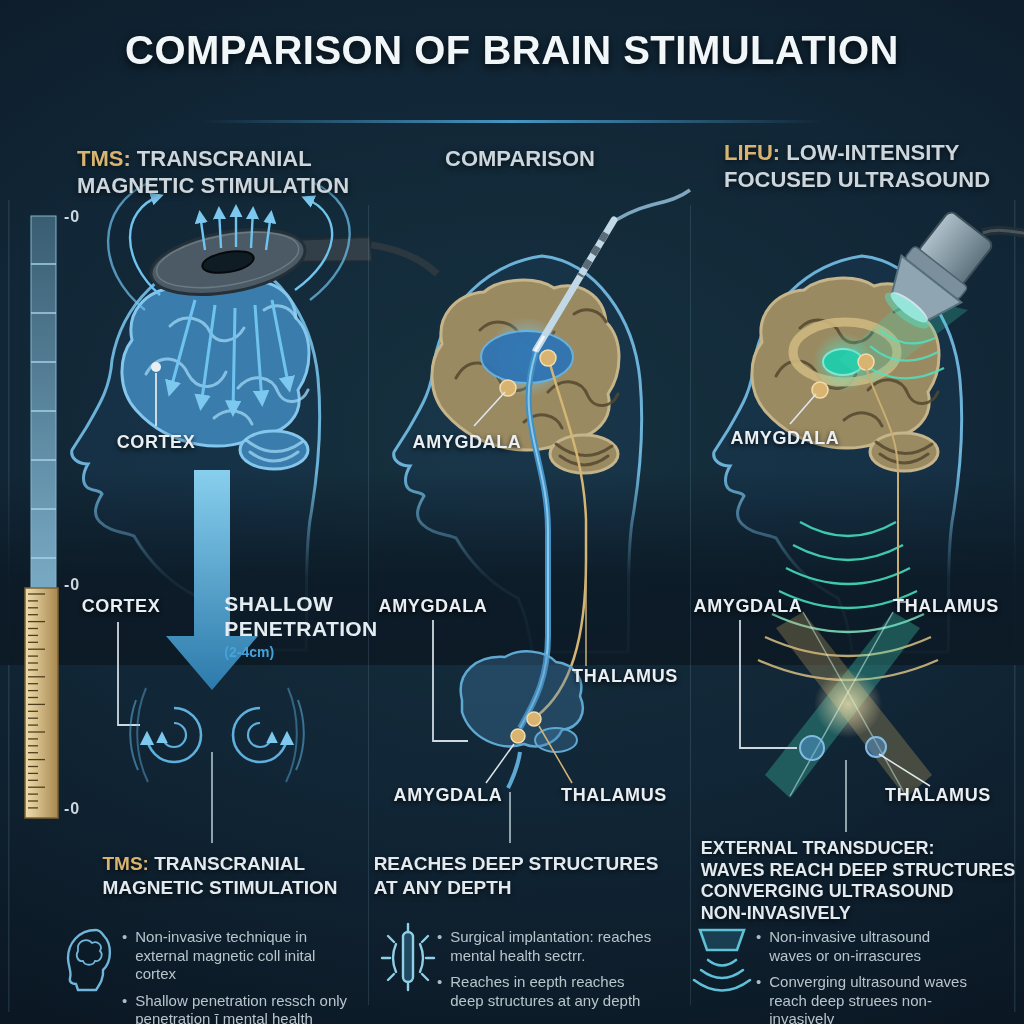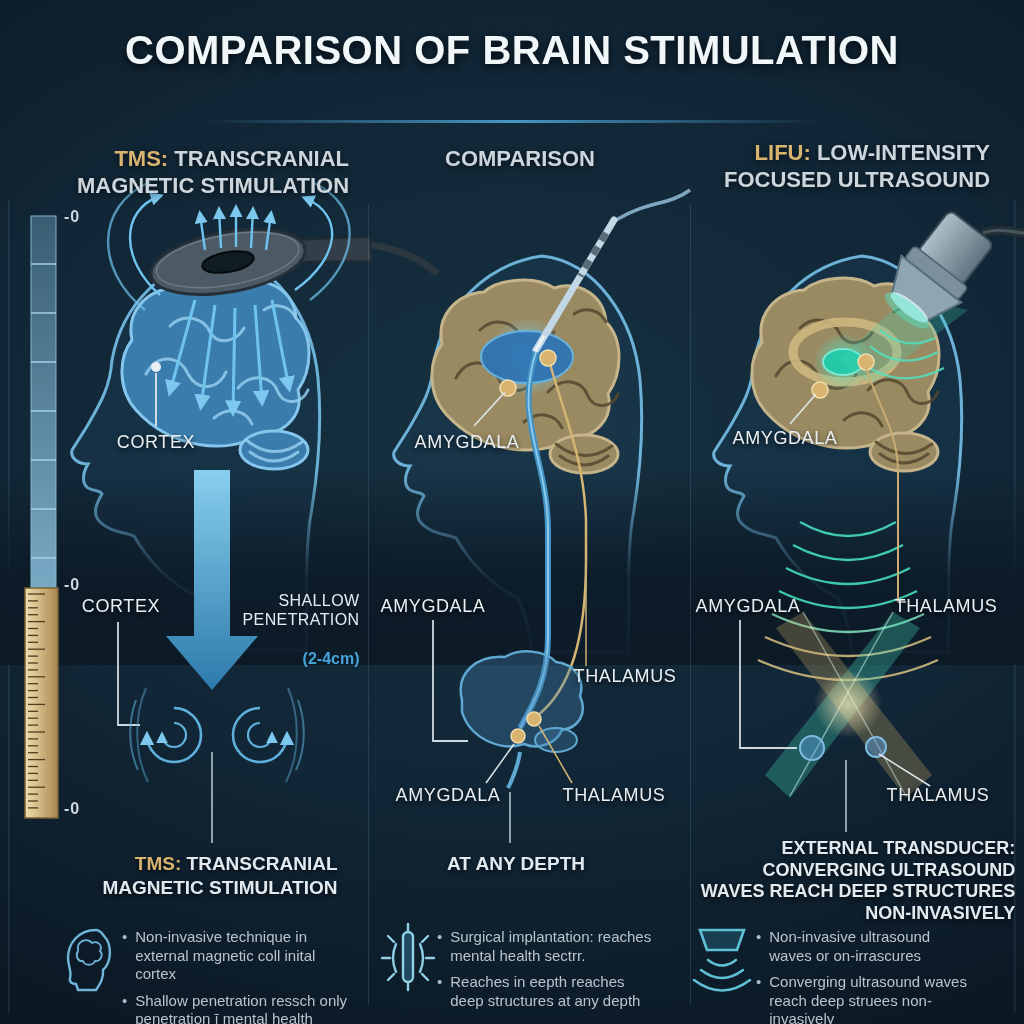--- a/index.html
+++ b/index.html
@@ -1,31 +1,31 @@
 <!DOCTYPE html>
 <html><head>
 <meta charset="utf-8">
 <style>
   html,body{margin:0;padding:0;background:#05080c}
   .stage{position:relative;width:1024px;height:1024px;overflow:hidden;
     background:radial-gradient(140% 95% at 50% 42%, #16313f 0%, #112636 38%, #0b1723 70%, #070e16 100%);
     font-family:"Liberation Sans",sans-serif;}
   .abs{position:absolute}
-  .ctr{transform:translateX(-50%);text-align:right}
+  .ctr{transform:translateX(-50%);text-align:left}
   .title{font-size:40px;font-weight:800;color:#f1f6f9;letter-spacing:.5px;line-height:1.13;
     white-space:nowrap;text-shadow:0 3px 9px rgba(0,0,0,.75)}
   .underline{height:3px;border-radius:2px;
     background:linear-gradient(90deg,rgba(40,110,150,0),rgba(80,170,220,.85),rgba(40,110,150,0))}
   .colhead{font-size:22px;font-weight:700;color:#ccd6dc;line-height:1.22;white-space:nowrap;
     text-shadow:0 2px 6px rgba(0,0,0,.65)}
   .gold{color:#d9b470}
-  .lbl{font-size:18px;font-weight:400;color:#e9eff3;letter-spacing:.6px;white-space:nowrap;
+  .lbl{font-size:18px;font-weight:700;color:#e9eff3;letter-spacing:.6px;white-space:nowrap;
     text-shadow:0 2px 5px rgba(0,0,0,.8)}
-  .depth1{font-size:16px;font-weight:400;color:#e4edf2;line-height:1.18;letter-spacing:.4px}
-  .depthr{font-size:16px;font-weight:700;color:#46a3d9;margin-top:20px}
+  .depth1{font-size:21px;font-weight:700;color:#e4edf2;line-height:1.18;letter-spacing:.4px}
+  .depthr{font-size:14px;font-weight:700;color:#46a3d9;margin-top:2px}
   .rlbl{font-size:16px;font-weight:600;color:#cdd7de;letter-spacing:1px;white-space:nowrap}
   .foot{font-size:19px;font-weight:700;color:#e2eaef;line-height:1.24;white-space:nowrap;
     text-shadow:0 2px 5px rgba(0,0,0,.65)}
   .foot.small{font-size:18px;line-height:1.2}
   .bullets{display:flex;flex-direction:column;gap:8px}
   .bi{display:flex;font-size:15px;line-height:1.24;color:#b9c5cc}
   .bi .d{color:#a9bcc8;margin-right:8px;flex:0 0 auto}
   .divider{width:1px;background:rgba(150,195,220,.16)}
 </style>
 </head>
@@ -348,26 +348,27 @@
   <div class="abs ctr lbl" style="left:785px;top:428px">AMYGDALA</div>
   <div class="abs ctr lbl" style="left:748px;top:596px">AMYGDALA</div>
   <div class="abs ctr lbl" style="left:946px;top:596px">THALAMUS</div>
   <div class="abs ctr lbl" style="left:938px;top:785px">THALAMUS</div>
 
   <div class="abs ctr foot" style="left:220px;top:852px">
     <div><span class="gold">TMS:</span> <span>TRANSCRANIAL</span></div>
     <div>MAGNETIC STIMULATION</div>
   </div>
   <div class="abs ctr foot" style="left:516px;top:852px">
+    <div>REACHES DEEP STRUCTURES</div>
     <div>AT ANY DEPTH</div>
   </div>
   <div class="abs ctr foot small" style="left:858px;top:838px">
     <div>EXTERNAL TRANSDUCER:</div>
+    <div>WAVES REACH DEEP STRUCTURES</div>
     <div>CONVERGING ULTRASOUND</div>
-    <div>WAVES REACH DEEP STRUCTURES</div>
     <div>NON-INVASIVELY</div>
   </div>
 
   <div class="abs bullets" style="left:122px;top:928px;width:238px">
     <div class="bi">
         <span class="d">•</span>
         <span>Non-invasive technique in external magnetic coll inital cortex</span>
       </div>
     <div class="bi">
         <span class="d">•</span>

